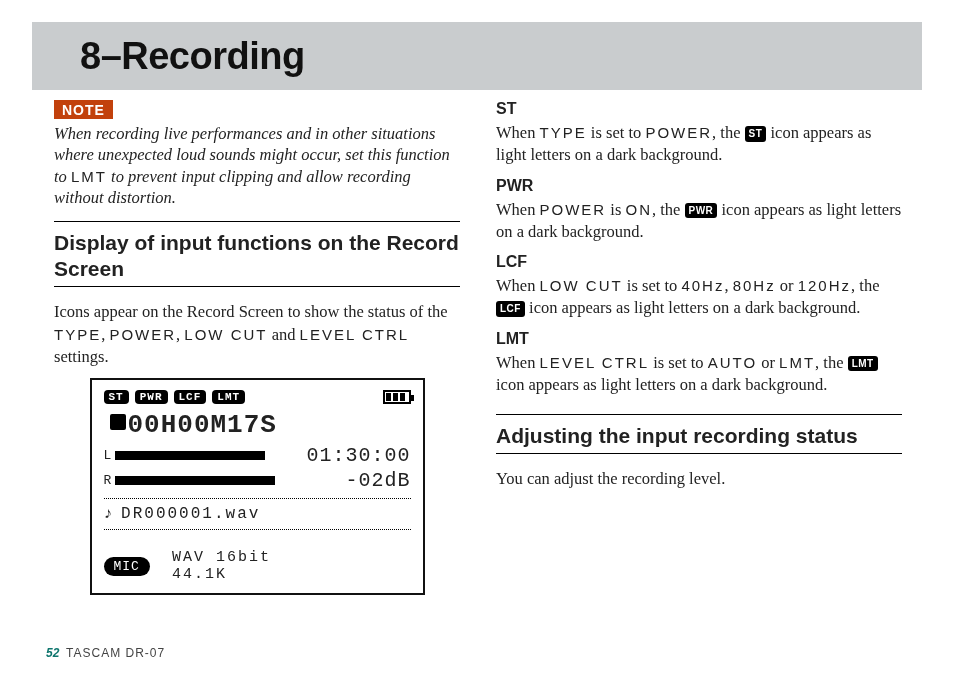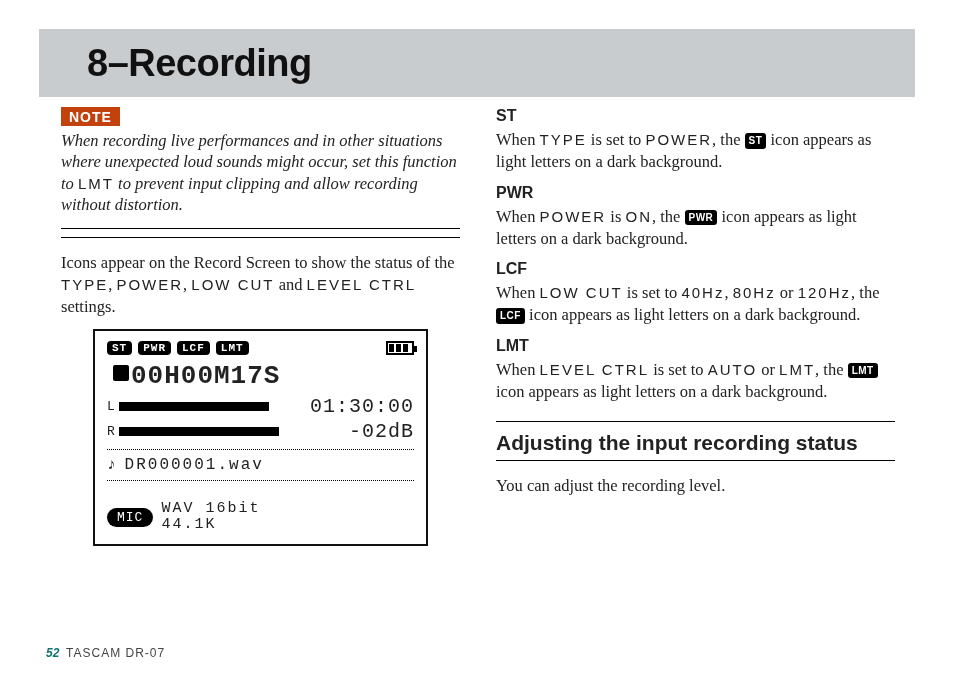--- a/index.html
+++ b/index.html
@@ -7,21 +7,21 @@
     width: 954px;
     height: 686px;
     background: #fff;
     font-family: Georgia, 'Times New Roman', serif;
     color: #222;
     position: relative;
   }
   .page {
     width: 100%;
     height: 100%;
-    padding: 15px;
+    padding: 8px;
     border-radius: 11px;
   }
   .header-band {
     background: #c9ccce;
     height: 82px;
     display: flex;
     align-items: center;
     padding-left: 48px;
     border-left: 24px solid #fff;
     border-right: 24px solid #fff;
@@ -203,21 +203,21 @@
     display: flex;
     align-items: center;
     gap: 6px;
   }
   .music-note {
     font-size: 16px;
   }
   .lcd-format-row {
     display: flex;
     align-items: center;
-    gap: 8px;
+    gap: 22px;
     margin-top: 20px;
   }
   .mic-chip {
     background: #000;
     color: #fff;
     font-family: "Courier New", monospace;
     font-size: 13px;
     padding: 2px 10px;
     border-radius: 10px;
     letter-spacing: 1px;
@@ -248,20 +248,21 @@
   </div>
 
   <div class="content">
 
     <div class="col">
       <span class="note-tag">NOTE</span>
       <p class="note-text">
         <span>When recording live performances and in other situations where unexpected loud sounds might occur, set this function to </span><span class="mono-inline">LMT</span><span> to prevent input clipping and allow recording without distortion.</span>
       </p>
       <hr class="hr">
+      <div class="section-hd">Display of input functions on the Record Screen</div>
       <div class="section-underline"></div>
       <p class="body-text">
         <span>Icons appear on the Record Screen to show the status of the </span><span class="mono-inline">TYPE</span><span>, </span><span class="mono-inline">POWER</span><span>, </span><span class="mono-inline">LOW CUT</span><span> and </span><span class="mono-inline">LEVEL CTRL</span><span> settings.</span>
       </p>
 
       
       <div class="lcd-wrap">
         <div class="lcd-icons-row">
           <span class="lcd-chip">ST</span>
           <span class="lcd-chip">PWR</span>

